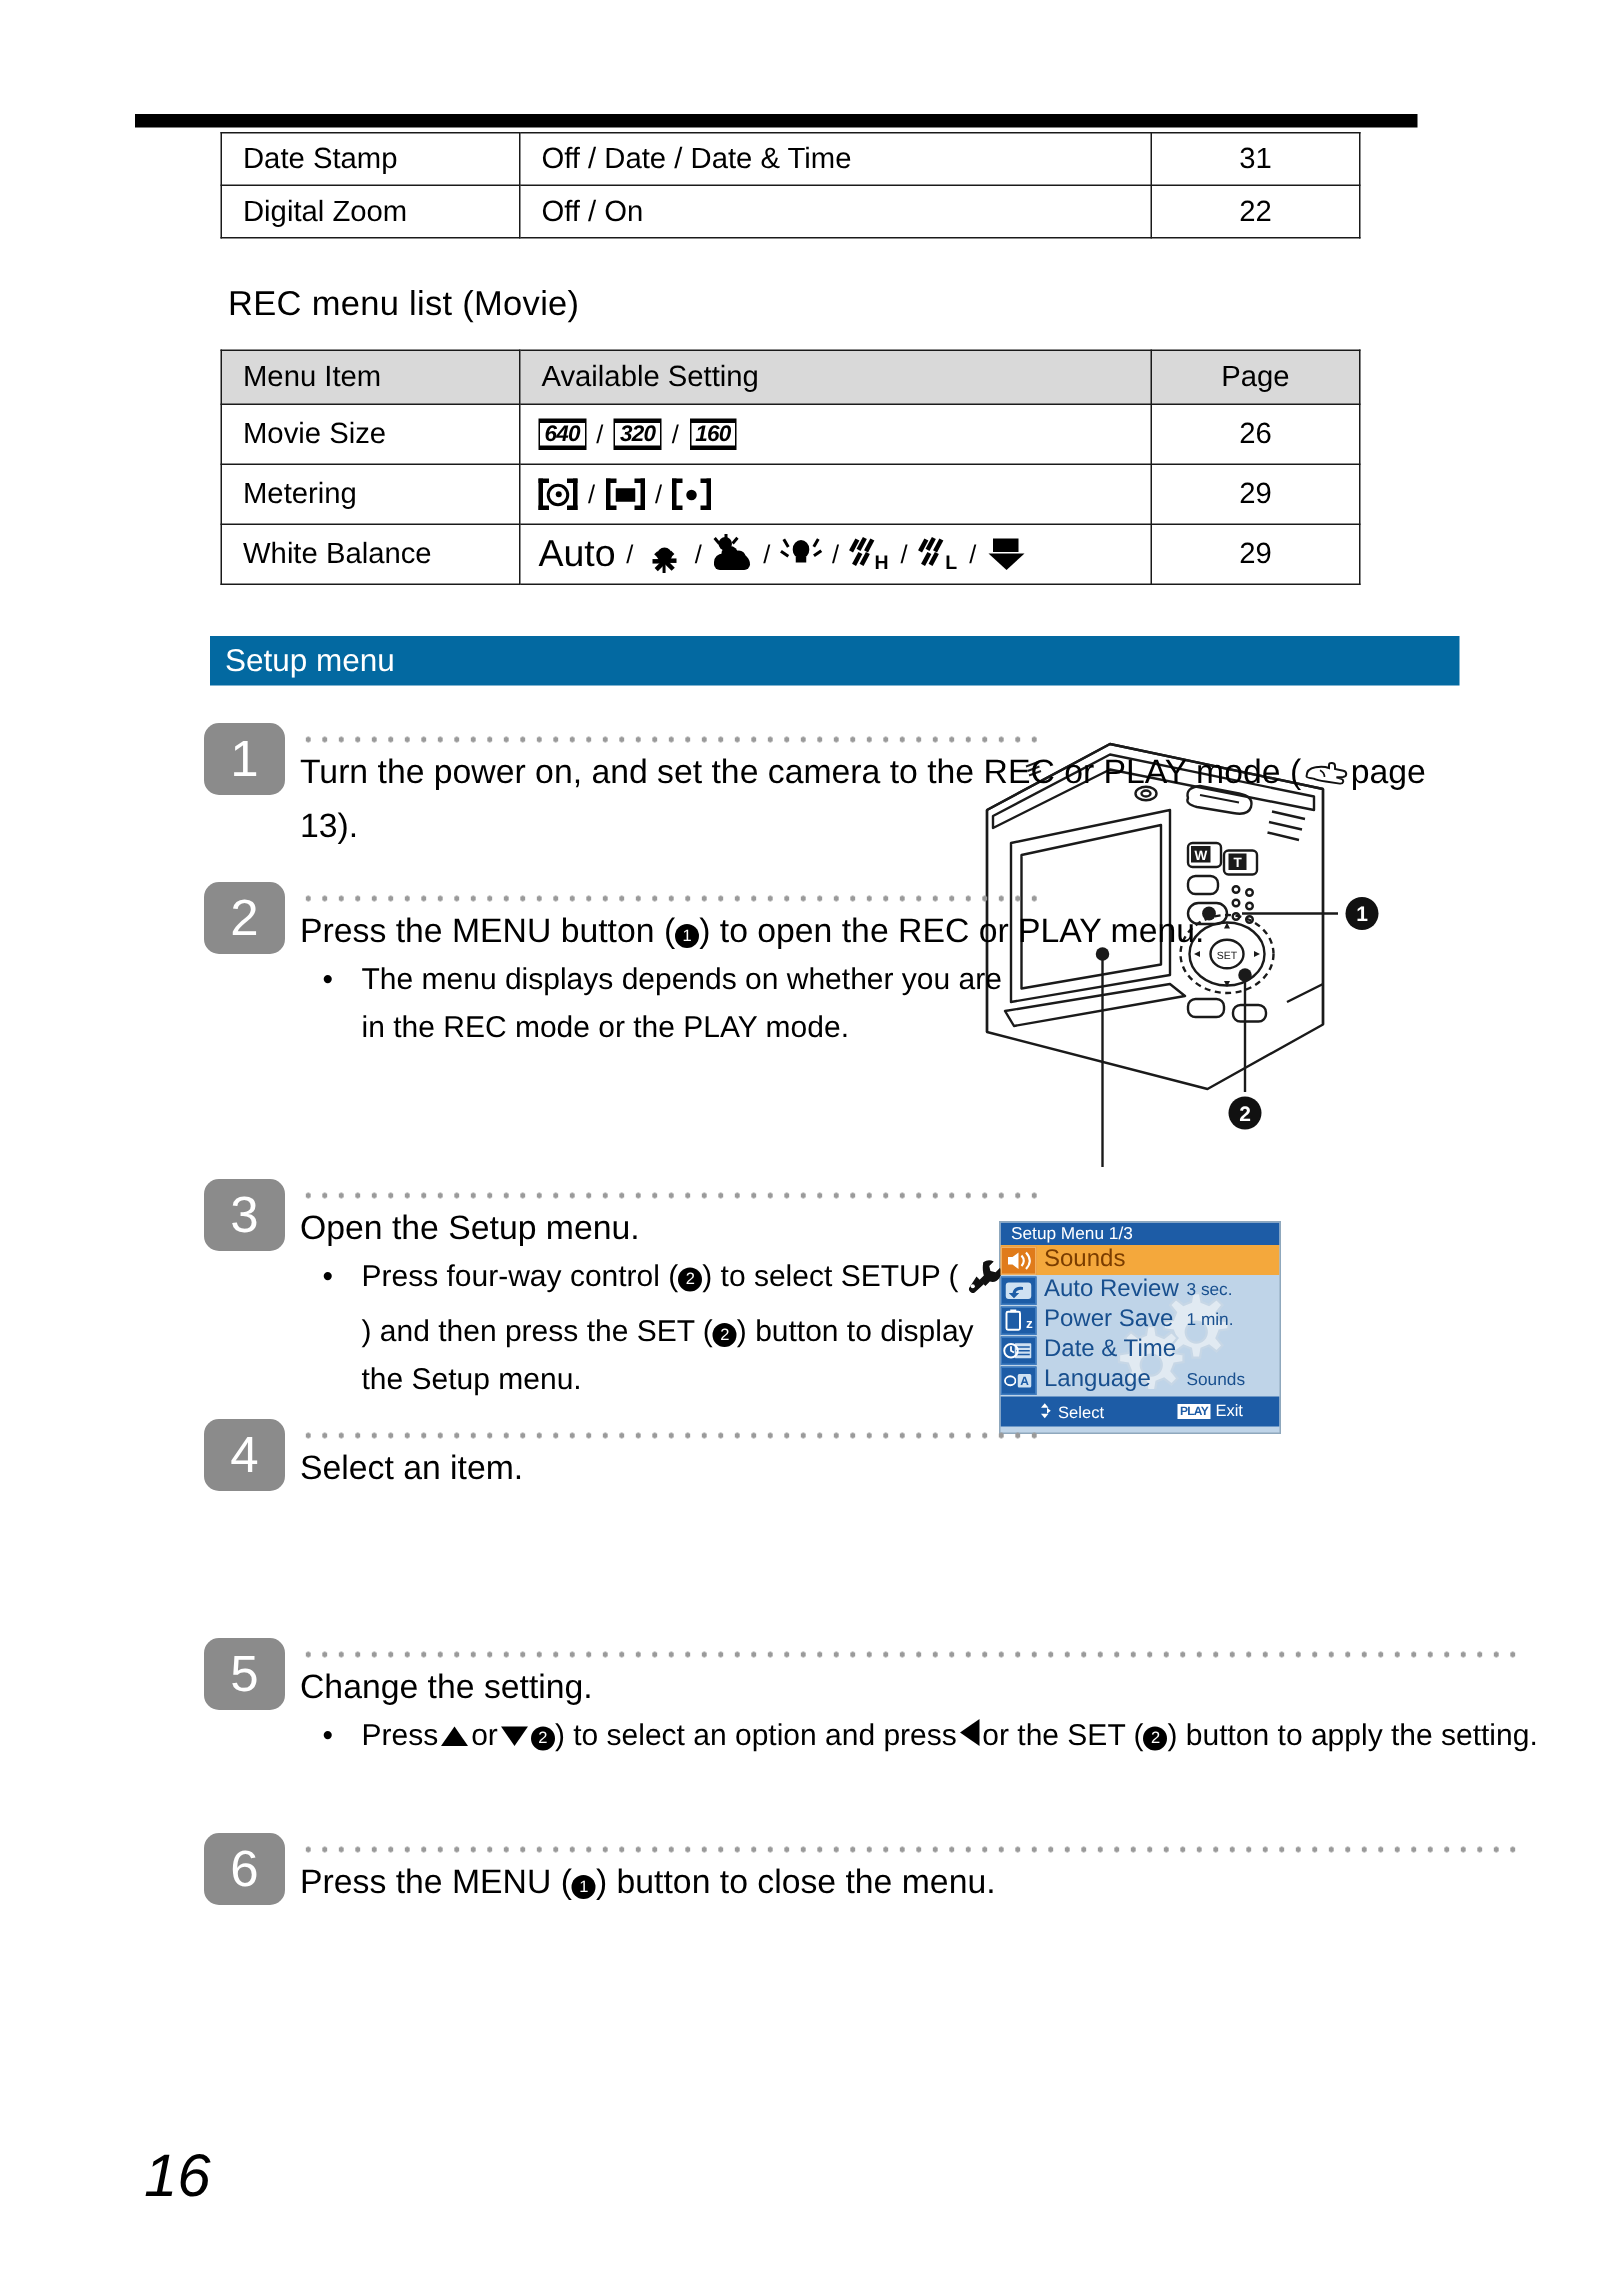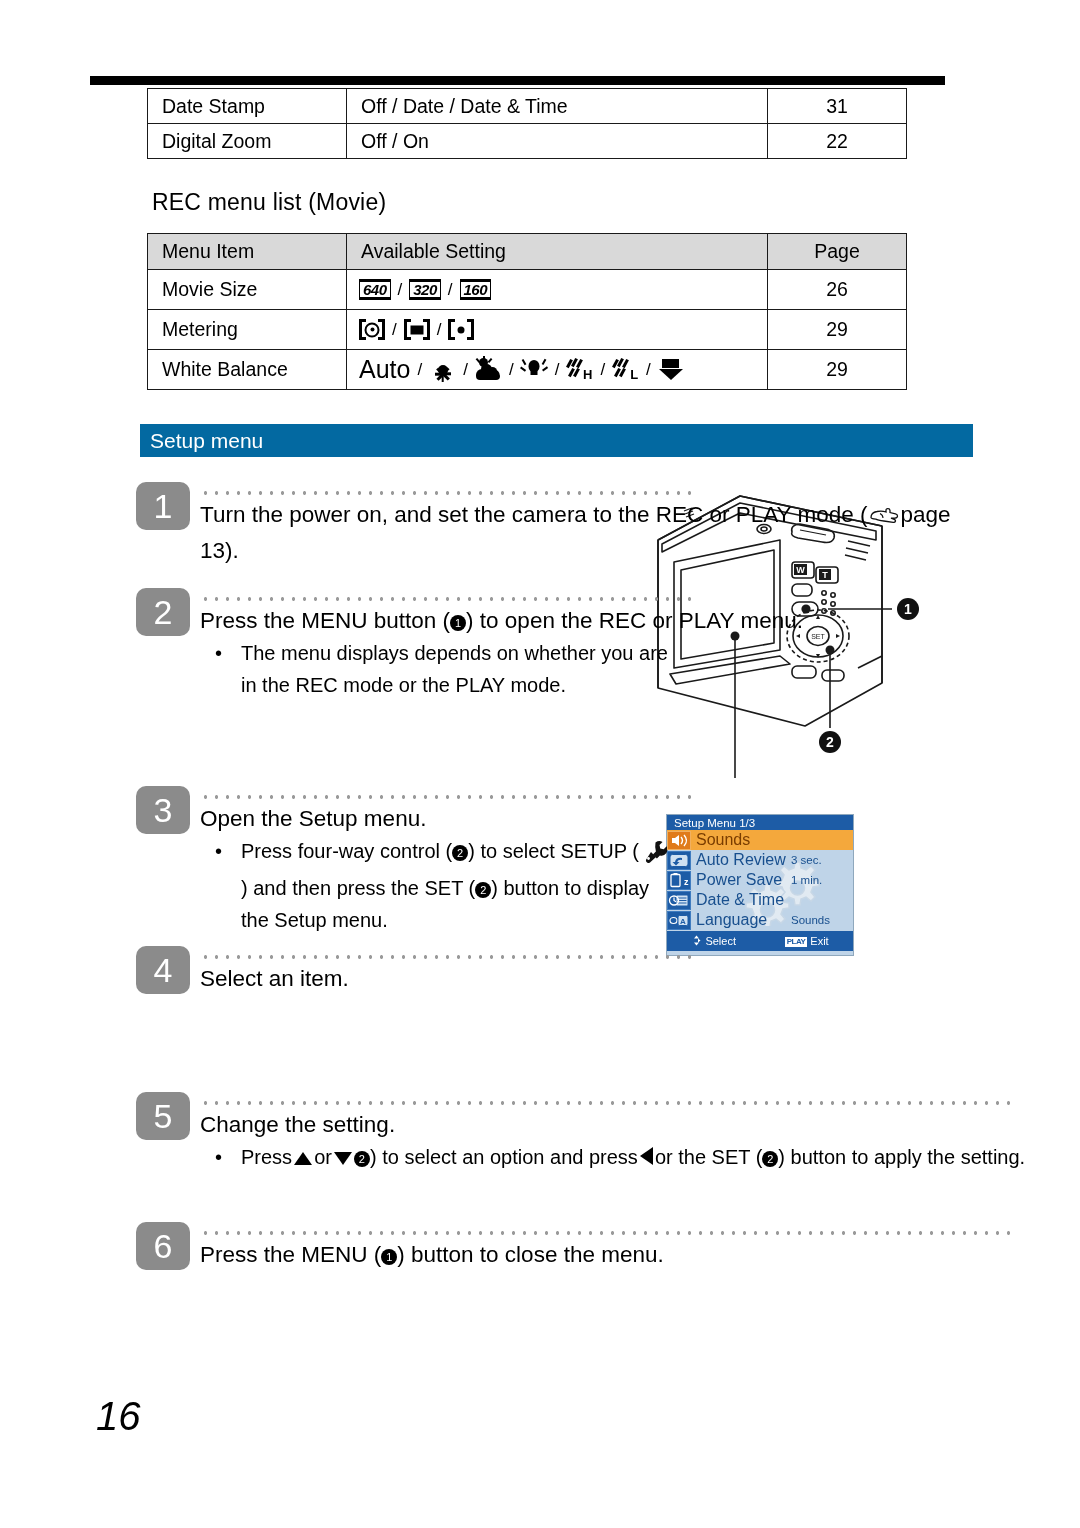--- a/index.html
+++ b/index.html
@@ -516,21 +516,21 @@
     left: 72px;
     top: 28px;
     z-index: 1;
     opacity: 0.85;
   }
 
   
   .page-number {
     position: absolute;
     left: 96px;
-    top: 1394px;
+    top: 1429px;
     font-size: 40px;
     font-style: italic;
     font-family: "Liberation Sans", sans-serif;
   }
 </style>
 </head>
 <body>
 
 <div class="page">
 

